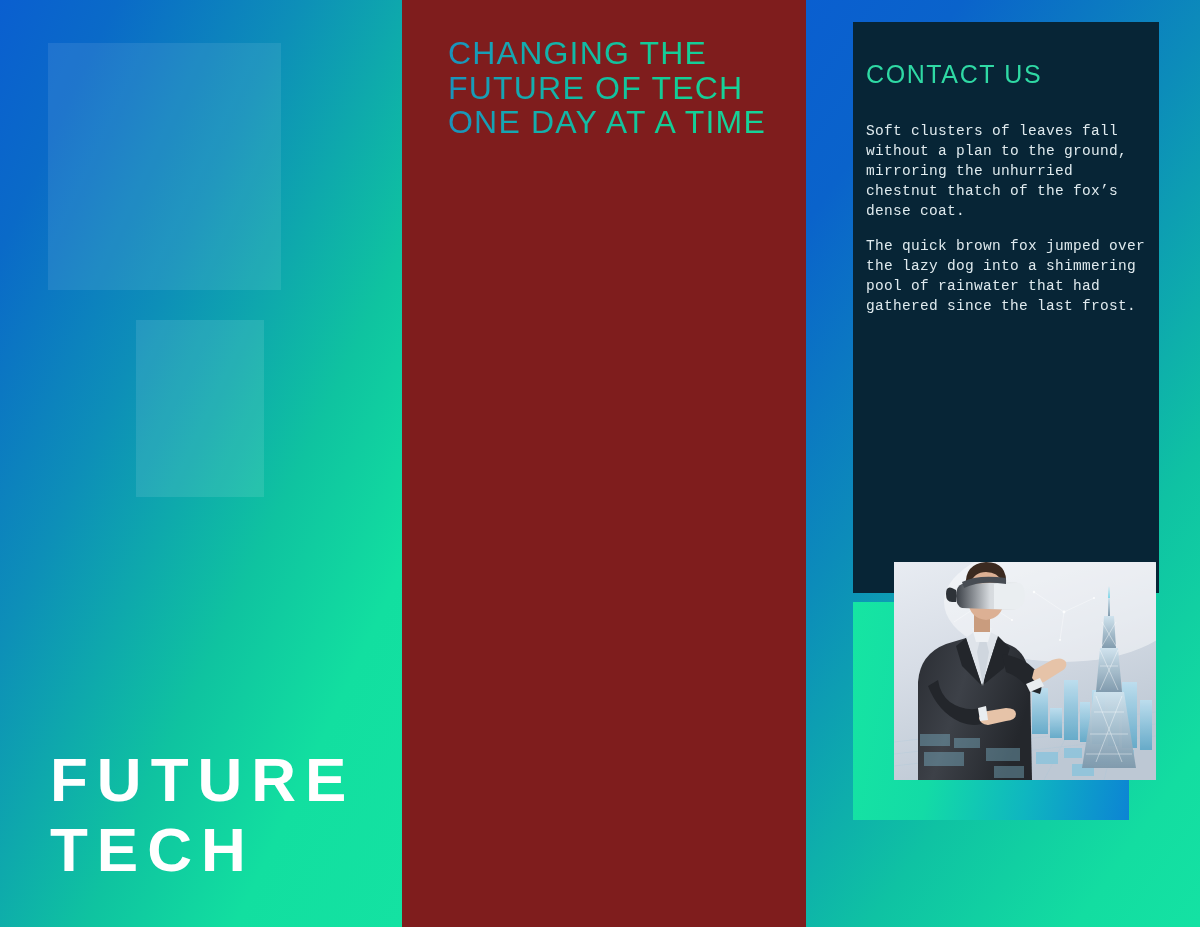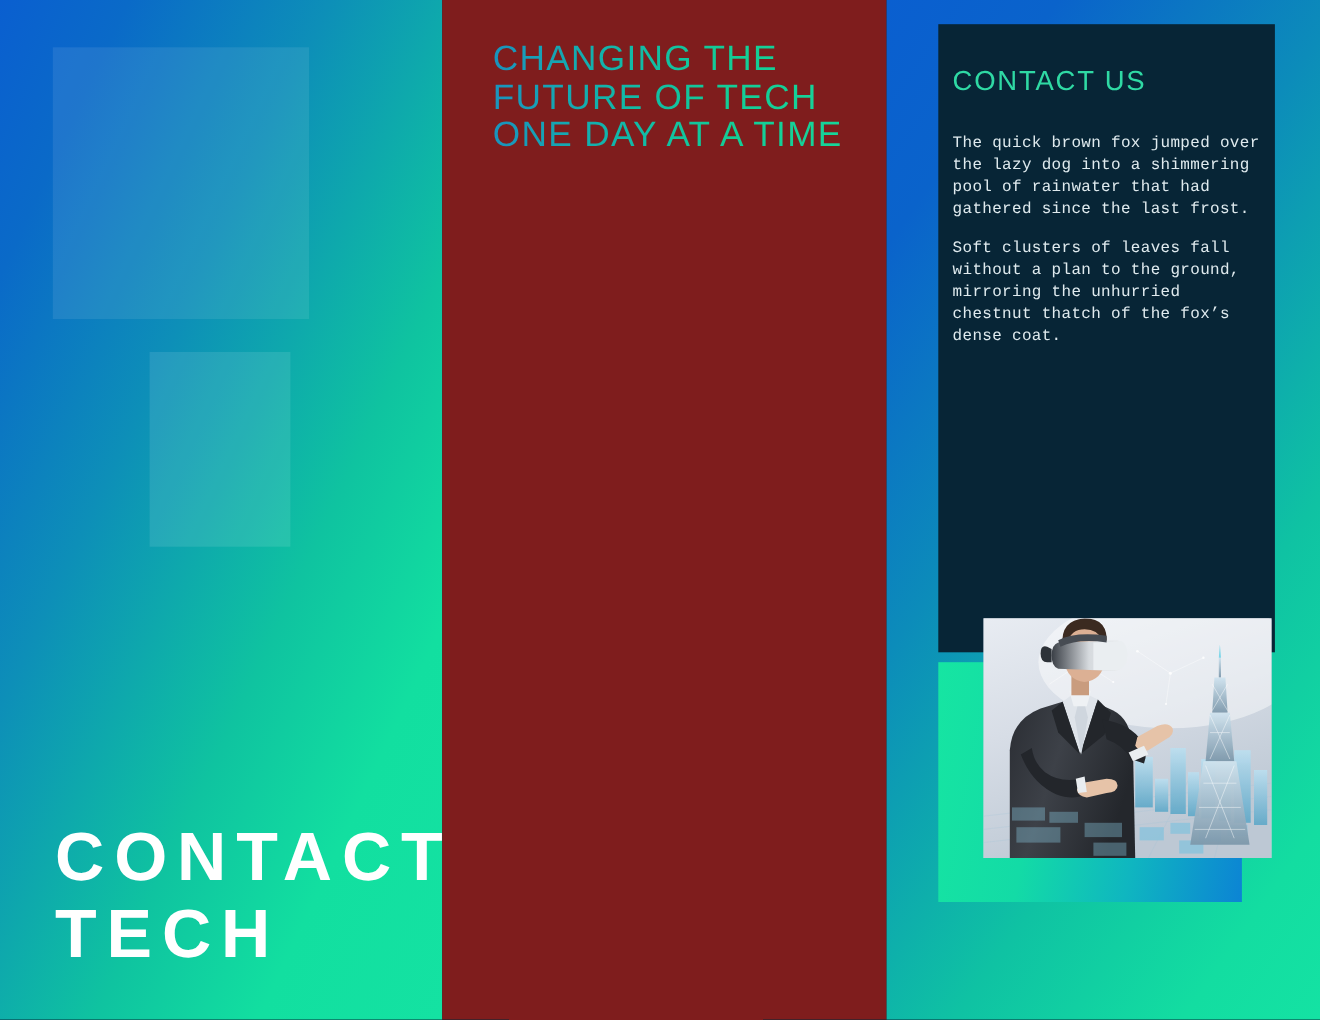--- a/index.html
+++ b/index.html
@@ -124,38 +124,38 @@
 </head>
 <body>
 
 <div class="brochure">
 
   <section class="panel-left">
     <div class="lp-shape-a"></div>
     <div class="lp-shape-b"></div>
 
     <div class="logo">
-      <div class="logo-line1">CONTACT</div>
+      <div class="logo-line1">FUTURE</div>
       <div class="logo-line2">TECH</div>
     </div>
   </section>
 
   <section class="panel-center">
 
     <h1 class="headline">CHANGING THE FUTURE OF TECH ONE DAY AT A TIME</h1>
 
   </section>
 
   <section class="panel-right">
 
     <div class="card">
       <h2 class="card-title">CONTACT US</h2>
       <div class="card-body">
+        <p>Soft clusters of leaves fall without a plan to the ground, mirroring the unhurried chestnut thatch of the fox’s dense coat.</p>
         <p>The quick brown fox jumped over the lazy dog into a shimmering pool of rainwater that had gathered since the last frost.</p>
-        <p>Soft clusters of leaves fall without a plan to the ground, mirroring the unhurried chestnut thatch of the fox’s dense coat.</p>
       </div>
     </div>
 
     <div class="rp-accent"></div>
   </section>
 
   <div class="rp-photo">
     <svg class="art rp-photo-inner" viewBox="0 0 262 218" preserveAspectRatio="none">
       <defs>
         <linearGradient id="skyG" x1="0" y1="0" x2="0.4" y2="1">

